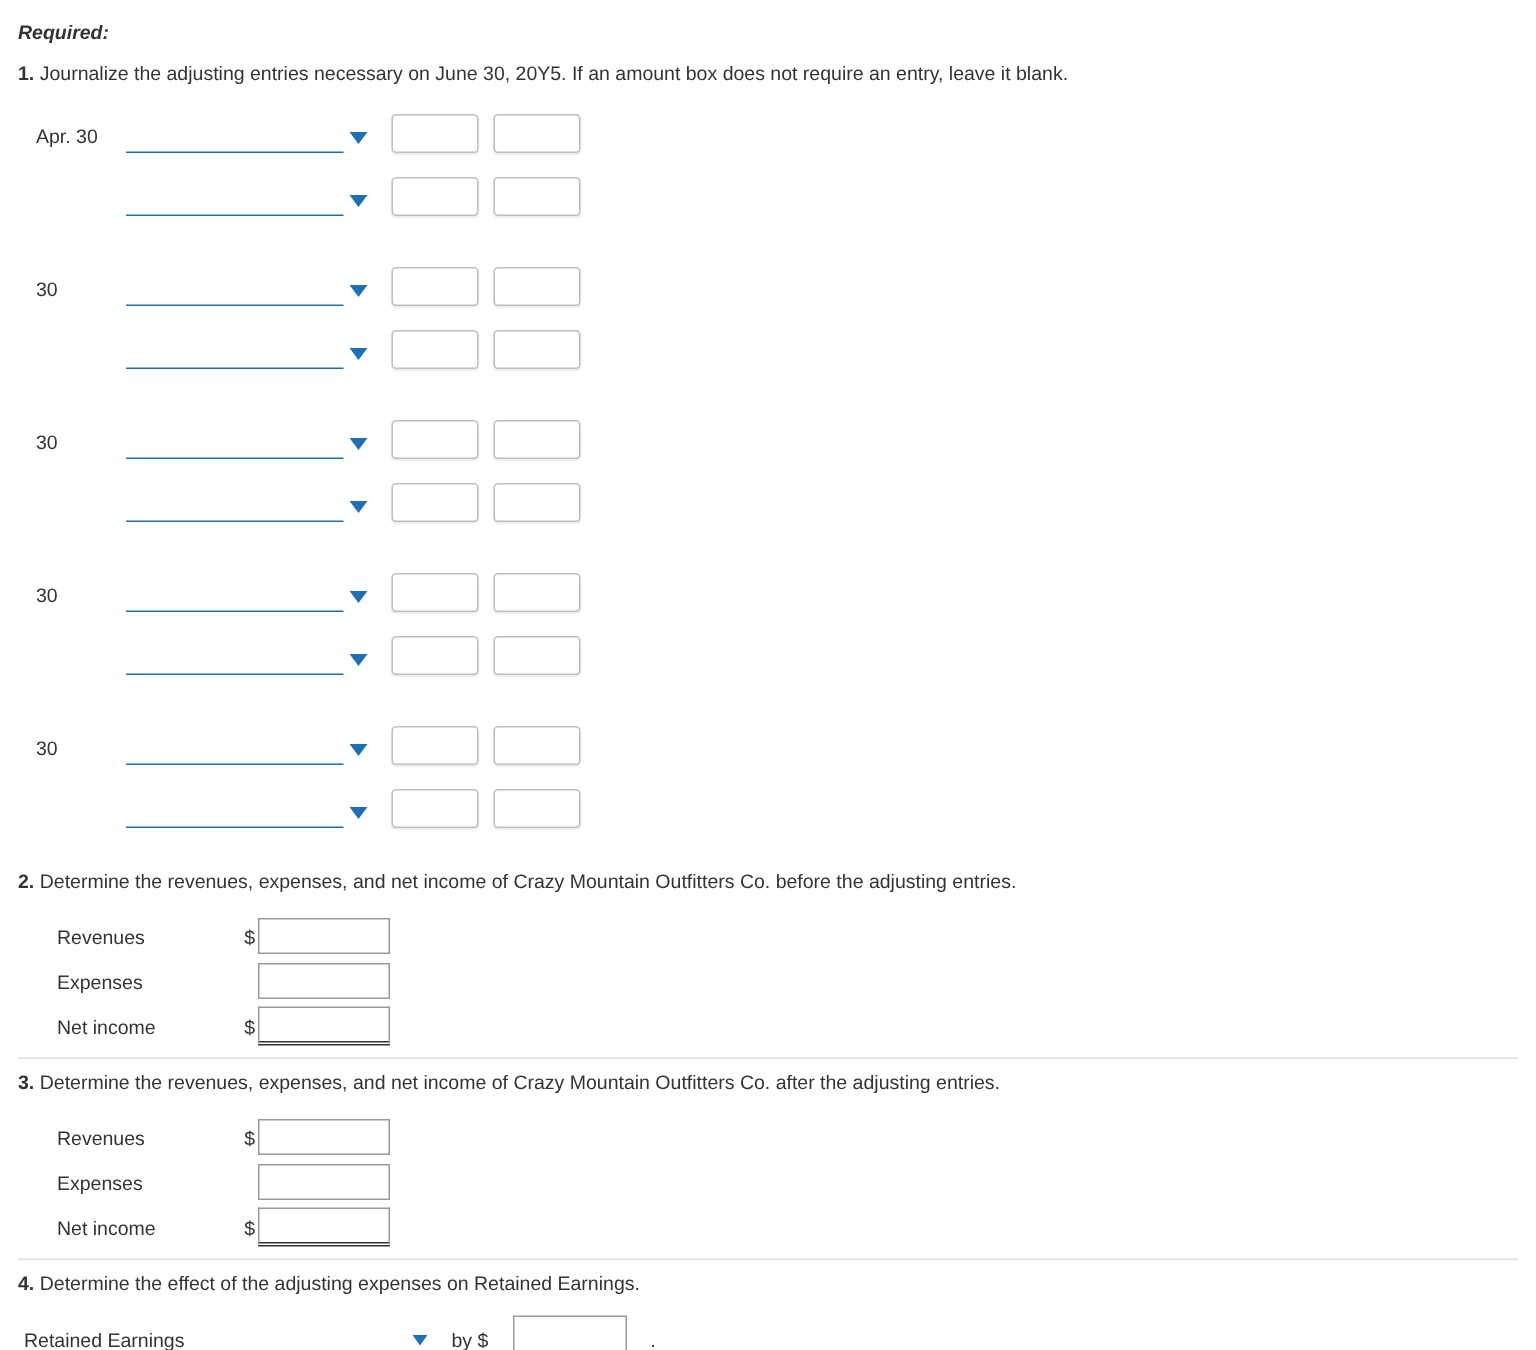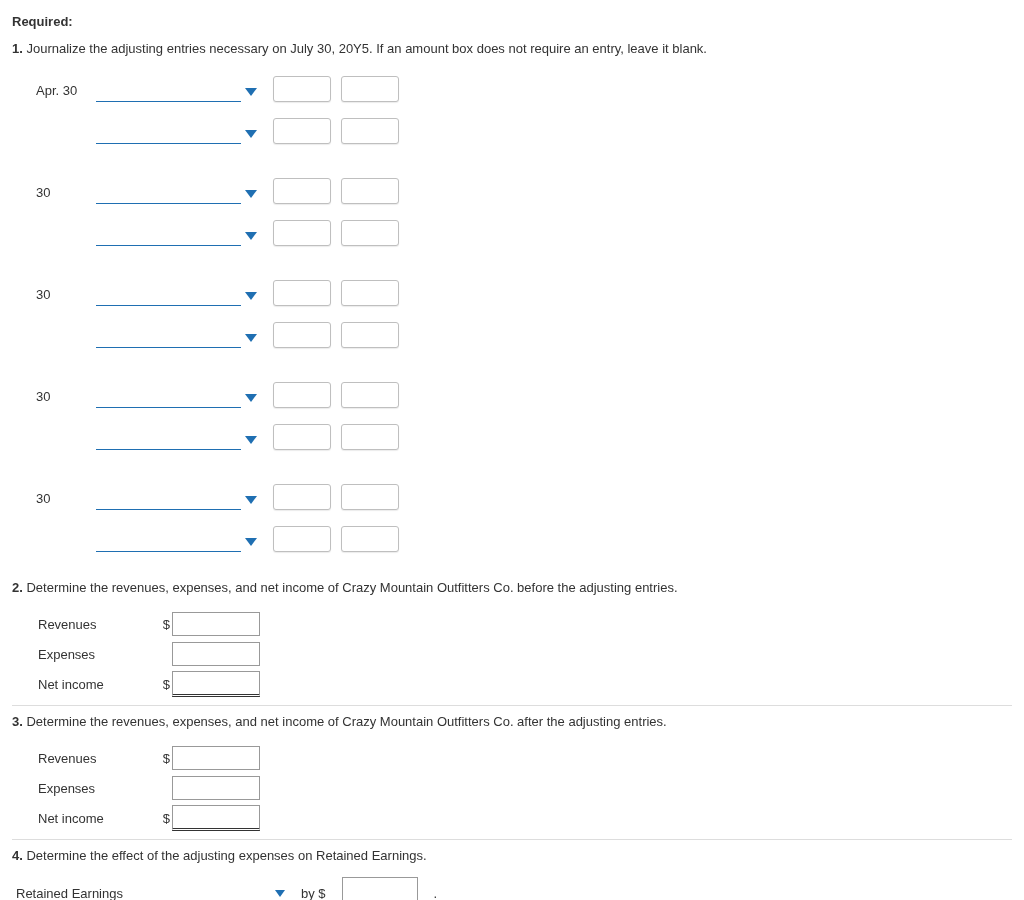--- a/index.html
+++ b/index.html
@@ -3,27 +3,27 @@
 <meta charset="utf-8">
 <style>
   body {
     font-family: Verdana, Arial, sans-serif;
     font-size: 13px;
     color: #333;
     margin: 0;
     padding: 8px 12px;
     width: 1000px;
   }
-  .bold { font-weight: bold; }
+  .bold { font-weight: bold; font-style: italic; }
   .section-heading { margin: 6px 0 12px 0; }
   .instr { margin: 6px 0 14px 0; color:#333; }
   .instr .num { font-weight: bold; }
 
   
-  .journal { margin-left: 24px; }
+  .journal { margin-left: 12px; }
   .jgroup { margin-bottom: 28px; }
   .jrow { display:flex; align-items:flex-end; height:32px; margin-bottom:10px; }
   .datecell { width:60px; text-align:left; color:#333; font-size:13px; padding-bottom:4px;}
   .acct-line {
     width: 145px;
     border-bottom: 1px solid #1f6fb2;
     height: 22px;
     margin-right: 2px;
     position: relative;
   }
@@ -77,21 +77,21 @@
   }
   hr.sep { border:none; border-top:1px solid #ddd; margin:4px 0 8px 0;}
 </style>
 </head>
 <body>
 
 <div class="bold section-heading">Required:</div>
 
 <div class="instr">
   <span class="num">1.</span>
-  <span>Journalize the adjusting entries necessary on July 30, 20Y5. If an amount box does not require an entry, leave it blank.</span>
+  <span>Journalize the adjusting entries necessary on June 30, 20Y5. If an amount box does not require an entry, leave it blank.</span>
 </div>
 
 <div class="journal">
 
   <div class="jgroup">
     <div class="jrow">
       <div class="datecell">Apr. 30</div>
       <div class="acct-line"></div>
       <div class="caret"></div>
       <input class="amount-box" style="">

